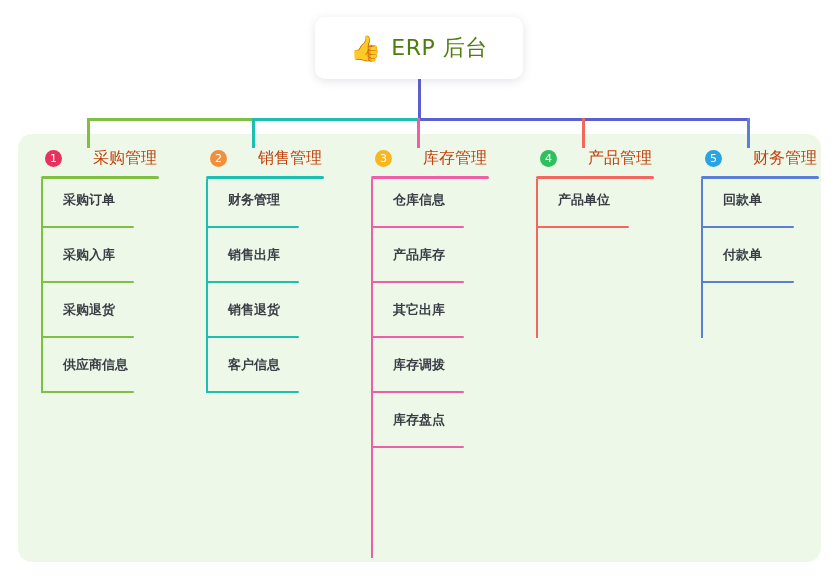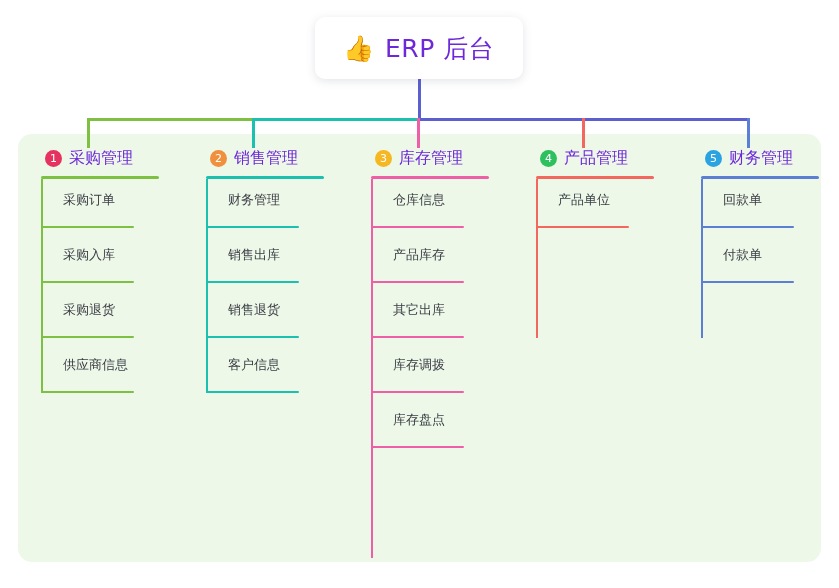--- a/index.html
+++ b/index.html
@@ -28,44 +28,44 @@
     width:208px;height:62px;
     background:#ffffff;
     border-radius:10px;
     box-shadow:0 2px 10px rgba(80,90,110,.16);
     display:flex;align-items:center;justify-content:center;
     gap:10px;
     z-index:6;
   }
   .title-emoji{font-size:25px;line-height:1;}
   .title-text{
-    font-size:25px;color:#6d28d9;letter-spacing:.5px;white-space:nowrap;
+    font-size:22px;color:#4d7c0f;letter-spacing:.5px;white-space:nowrap;
   }
 
   
   .conn{position:absolute;z-index:2;}
 
   
   .col{position:absolute;top:146px;z-index:4;}
   .col-head{
     display:flex;align-items:center;gap:7px;
     height:24px;padding-left:12px;
   }
   .badge{
     width:17px;height:17px;border-radius:50%;
     color:#fff;font-size:11px;line-height:17px;
     text-align:center;flex:0 0 auto;
     font-family:"DejaVu Sans","Liberation Sans",sans-serif;
   }
-  .head-label{font-size:16px;color:#6d28d9;white-space:nowrap;}
+  .head-label{font-size:16px;color:#c2410c;white-space:nowrap;margin-left:24px;}
   .head-rule{height:3px;border-radius:2px;margin-top:6px;}
 
   .items{position:relative;margin-top:0;}
   .spine{position:absolute;left:8px;top:0;width:2px;}
-  .item{position:relative;height:55px;}
+  .item{position:relative;height:55px;font-weight:bold;}
   .item-label{
     position:absolute;left:30px;top:12px;
     font-size:13px;color:#3a3d44;white-space:nowrap;
   }
   .item-rule{
     position:absolute;left:8px;bottom:6px;
     height:2px;border-radius:1px;
   }
 </style>
 </head>

